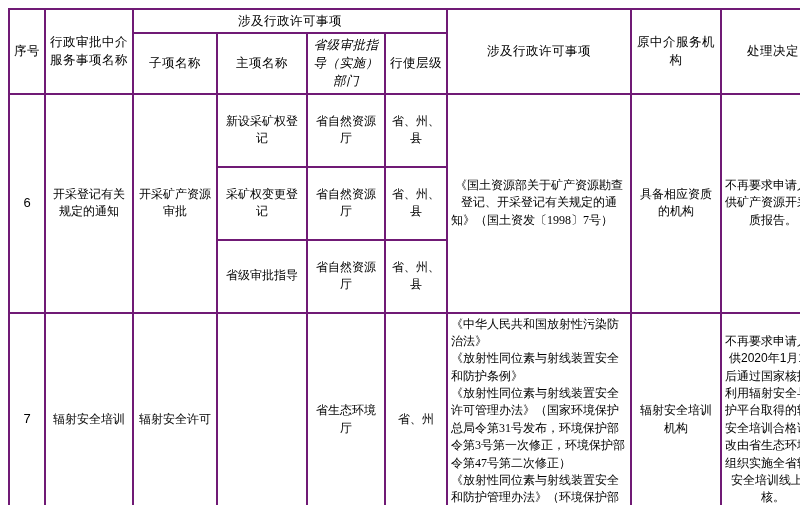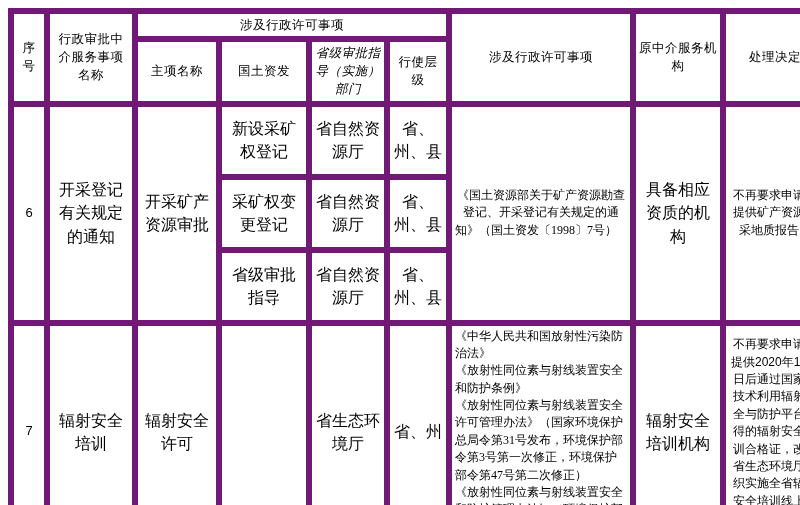--- a/index.html
+++ b/index.html
@@ -21,36 +21,36 @@
     box-sizing: border-box;
     padding: 8px 8px 0 8px;
   }
   table.doc-table {
     border-collapse: collapse;
     table-layout: fixed;
     width: 784px;
     margin: 0 auto;
   }
   table.doc-table td, table.doc-table th {
-    border: 6px solid #701a75;
+    border: 2px solid #701a75;
     vertical-align: middle;
     text-align: center;
     padding: 2px 3px;
     font-weight: normal;
     line-height: 1.45;
     word-break: break-all;
   }
   .hdr {
     font-size: 12.5px;
     font-family: "Liberation Sans", "DejaVu Sans", sans-serif;
     font-weight: bold;
     letter-spacing: 0.5px;
   }
   .cell {
-    font-size: 16px;
+    font-size: 12px;
     font-family: "Liberation Sans", "DejaVu Sans", sans-serif;
   }
   .seq {
     font-size: 13px;
     font-family: "Liberation Sans", "DejaVu Sans", sans-serif;
   }
   .basis {
     font-size: 12px;
     font-family: "Liberation Serif", "DejaVu Serif", serif;
     text-align: left;
@@ -102,22 +102,22 @@
     <thead>
       <tr>
         <th class="hdr" rowspan="2">序号</th>
         <th class="hdr" rowspan="2">行政审批中介服务事项名称</th>
         <th class="hdr" colspan="4">涉及行政许可事项</th>
         <th class="hdr" rowspan="2">涉及行政许可事项</th>
         <th class="hdr" rowspan="2">原中介服务机构</th>
         <th class="hdr" rowspan="2">处理决定</th>
       </tr>
       <tr>
+        <th class="hdr">子项名称</th>
         <th class="hdr">主项名称</th>
-        <th class="hdr">国土资发</th>
         <th class="hdr tight">省级审批指导（实施）部门</th>
         <th class="hdr">行使层级</th>
       </tr>
     </thead>
     <tbody>
 
       <tr style="height:73px">
         <td class="seq" rowspan="3">6</td>
         <td class="cell" rowspan="3">开采登记有关规定的通知</td>
         <td class="cell" rowspan="3">开采矿产资源审批</td>

